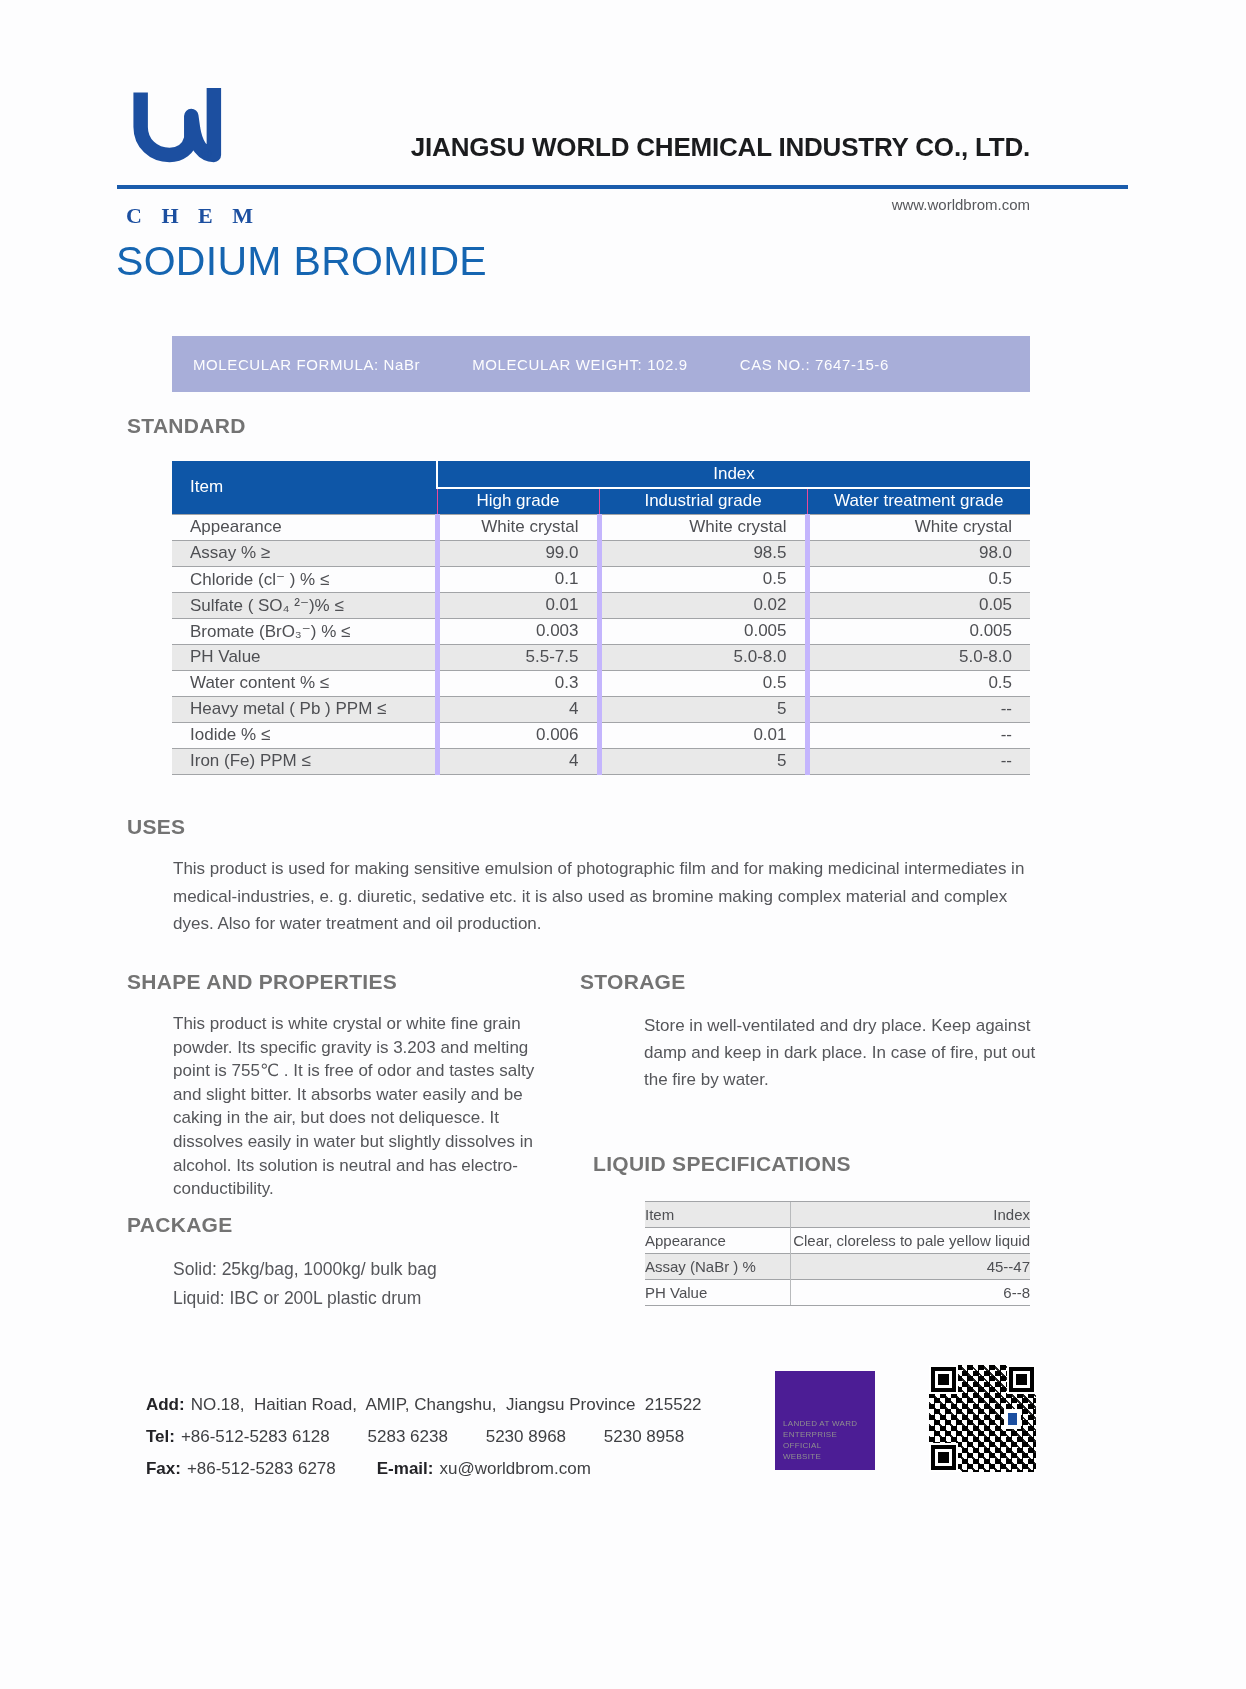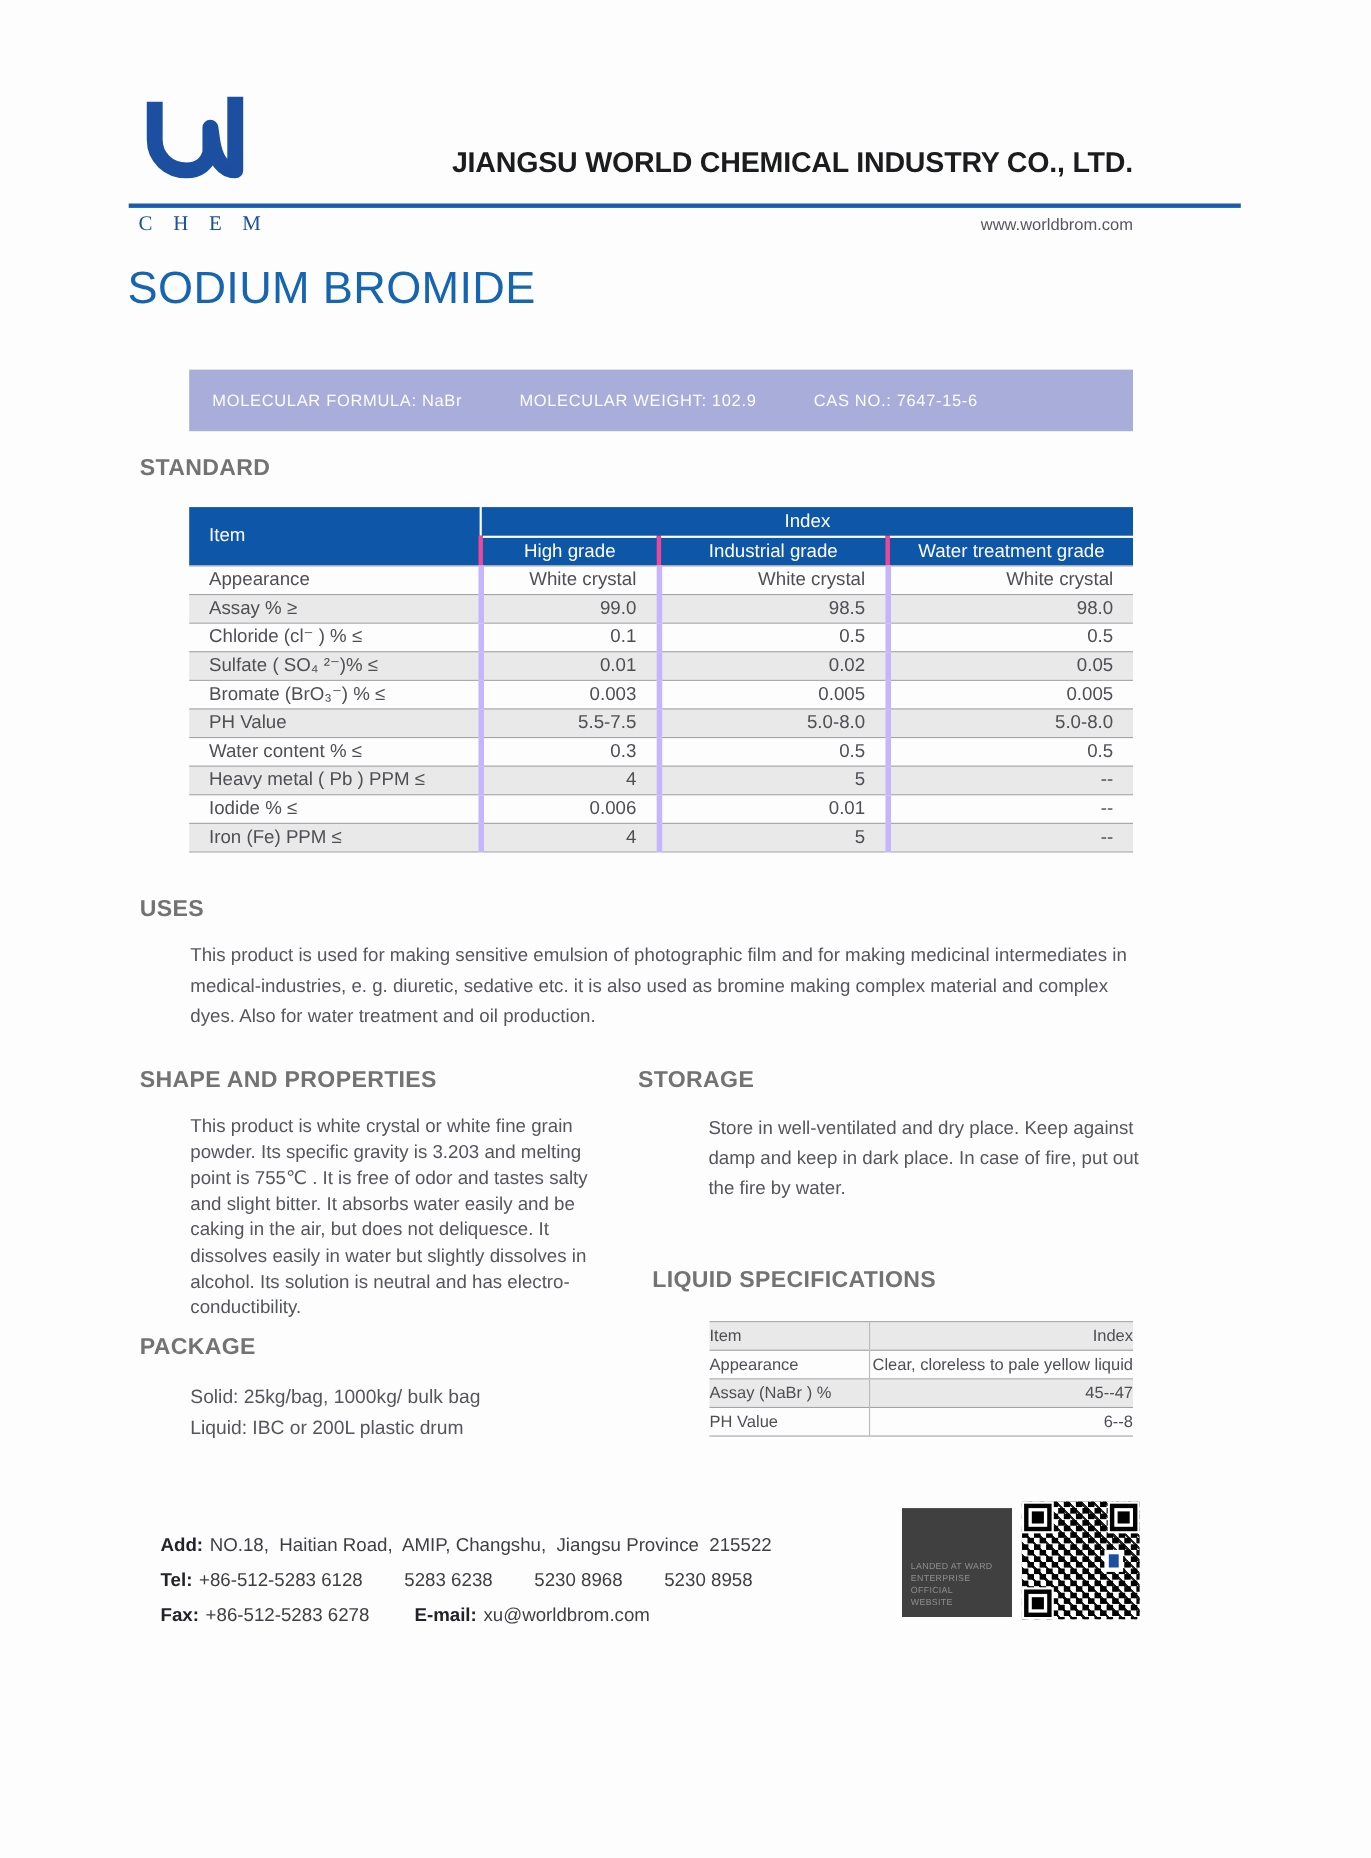--- a/index.html
+++ b/index.html
@@ -7,22 +7,22 @@
     position:relative;width:1246px;height:1689px;margin:0 auto;
     background:#fdfdfe;overflow:hidden;
     font-family:"Liberation Sans","DejaVu Sans",sans-serif;
     color:#55565a;
   }
   .abs{position:absolute;}
 
   
   .logo-mark{left:128px;top:84px;}
   .reg{left:201px;top:146px;font-size:14px;color:#1c4fa0;font-weight:bold;}
-  .chem{left:126px;top:193px;font-family:"Liberation Serif","DejaVu Serif",serif;
-        font-weight:normal;font-size:19px;letter-spacing:7px;color:#1c4fa0;}
+  .chem{left:126px;top:203px;font-family:"Liberation Serif","DejaVu Serif",serif;
+        font-weight:bold;font-size:22px;letter-spacing:7px;color:#1c4fa0;}
   .company{right:216px;top:132px;font-size:26px;font-weight:bold;color:#1b1c1e;
            letter-spacing:-0.2px;text-align:right;}
   .rule{left:117px;top:185px;width:1011px;height:4px;background:#1a5cac;}
   .website{right:216px;top:196px;font-size:15px;color:#56575b;text-align:right;text-decoration:none;}
 
   
   .title{left:116px;top:238px;font-size:41px;font-weight:normal;color:#1565b1;letter-spacing:0.3px;}
   .banner{left:172px;top:336px;width:858px;height:56px;background:#a8aed9;
           display:flex;align-items:center;padding-left:21px;box-sizing:border-box;gap:52px;}
   .banner span{color:#fdfdfe;font-size:15px;letter-spacing:0.6px;white-space:nowrap;}
@@ -34,21 +34,21 @@
   .shape-h{left:127px;top:970px;}
   .storage-h{left:580px;top:970px;}
   .package-h{left:127px;top:1213px;}
   .liquid-h{left:593px;top:1152px;}
 
   
   .std-table{left:172px;top:461px;width:858px;border-collapse:collapse;table-layout:fixed;}
   .std-table th,.std-table td{font-weight:normal;font-size:17px;box-sizing:border-box;}
   .std-table thead th{background:#0e56a7;color:#fff;}
   .std-table thead tr:first-child th{height:27px;}
-  .std-table thead tr:last-child th{height:26px;border-left:4px solid #ec4899;text-align:center;}
+  .std-table thead tr:last-child th{height:26px;border-left:1px solid #ec4899;text-align:center;}
   .th-item{font-size:18px;text-align:left;padding-left:18px;}
   .th-index{border-bottom:2px solid #fff;border-left:2px solid #fff;text-align:center;font-size:18px;}
   .std-table tbody td{height:26px;color:#4e4f53;border-top:1px solid #a2a4a7;padding:0;}
   .std-table tbody tr:last-child td{border-bottom:1px solid #a2a4a7;}
   .std-table tbody tr:nth-child(even) td{background:#e9e9e9;}
   .std-table .ti{text-align:left;padding-left:18px;}
   .std-table .tv{text-align:right;padding-right:18px;border-left:5px solid #c4b5fd;}
 
   
   .para{font-size:17px;line-height:27px;color:#55565a;}
@@ -67,21 +67,21 @@
   .liq-li{text-align:left;padding-left:10px;}
   .liq-lv{text-align:right;padding-right:8px;border-left:1px solid #b8babc;white-space:nowrap;}
   .liq-appearance{font-size:13.5px;}
 
   
   .f-line{left:127px;font-size:17px;color:#3e3f42;white-space:pre-wrap;}
   .f-add{top:1375px;} .f-tel{top:1407px;} .f-fax{top:1439px;}
   .f-label{font-weight:bold;color:#232327;margin-right:6px;}
   .f-label-email{margin-left:41px;}
 
-  .stamp{left:820px;top:1371px;width:100px;height:99px;background:#404040;}
+  .stamp{left:775px;top:1371px;width:100px;height:99px;background:#4c1d95;}
   .stamp .s-txt{position:absolute;left:8px;bottom:8px;font-size:8px;line-height:11px;
      color:#8f8f8f;letter-spacing:0.3px;}
 
   .qr{left:929px;top:1365px;width:107px;height:107px;background-color:#fff;
       background-image:
         repeating-linear-gradient(45deg, rgba(0,0,0,0.85) 0 2px, transparent 2px 8px),
         repeating-conic-gradient(#000 0% 25%, transparent 0% 50%);
       background-size:100% 100%, 11px 11px;}
   .qr .finder{position:absolute;width:25px;height:25px;background:#fff;border:4px solid #000;
       box-sizing:border-box;box-shadow:0 0 0 2px #fff;}

